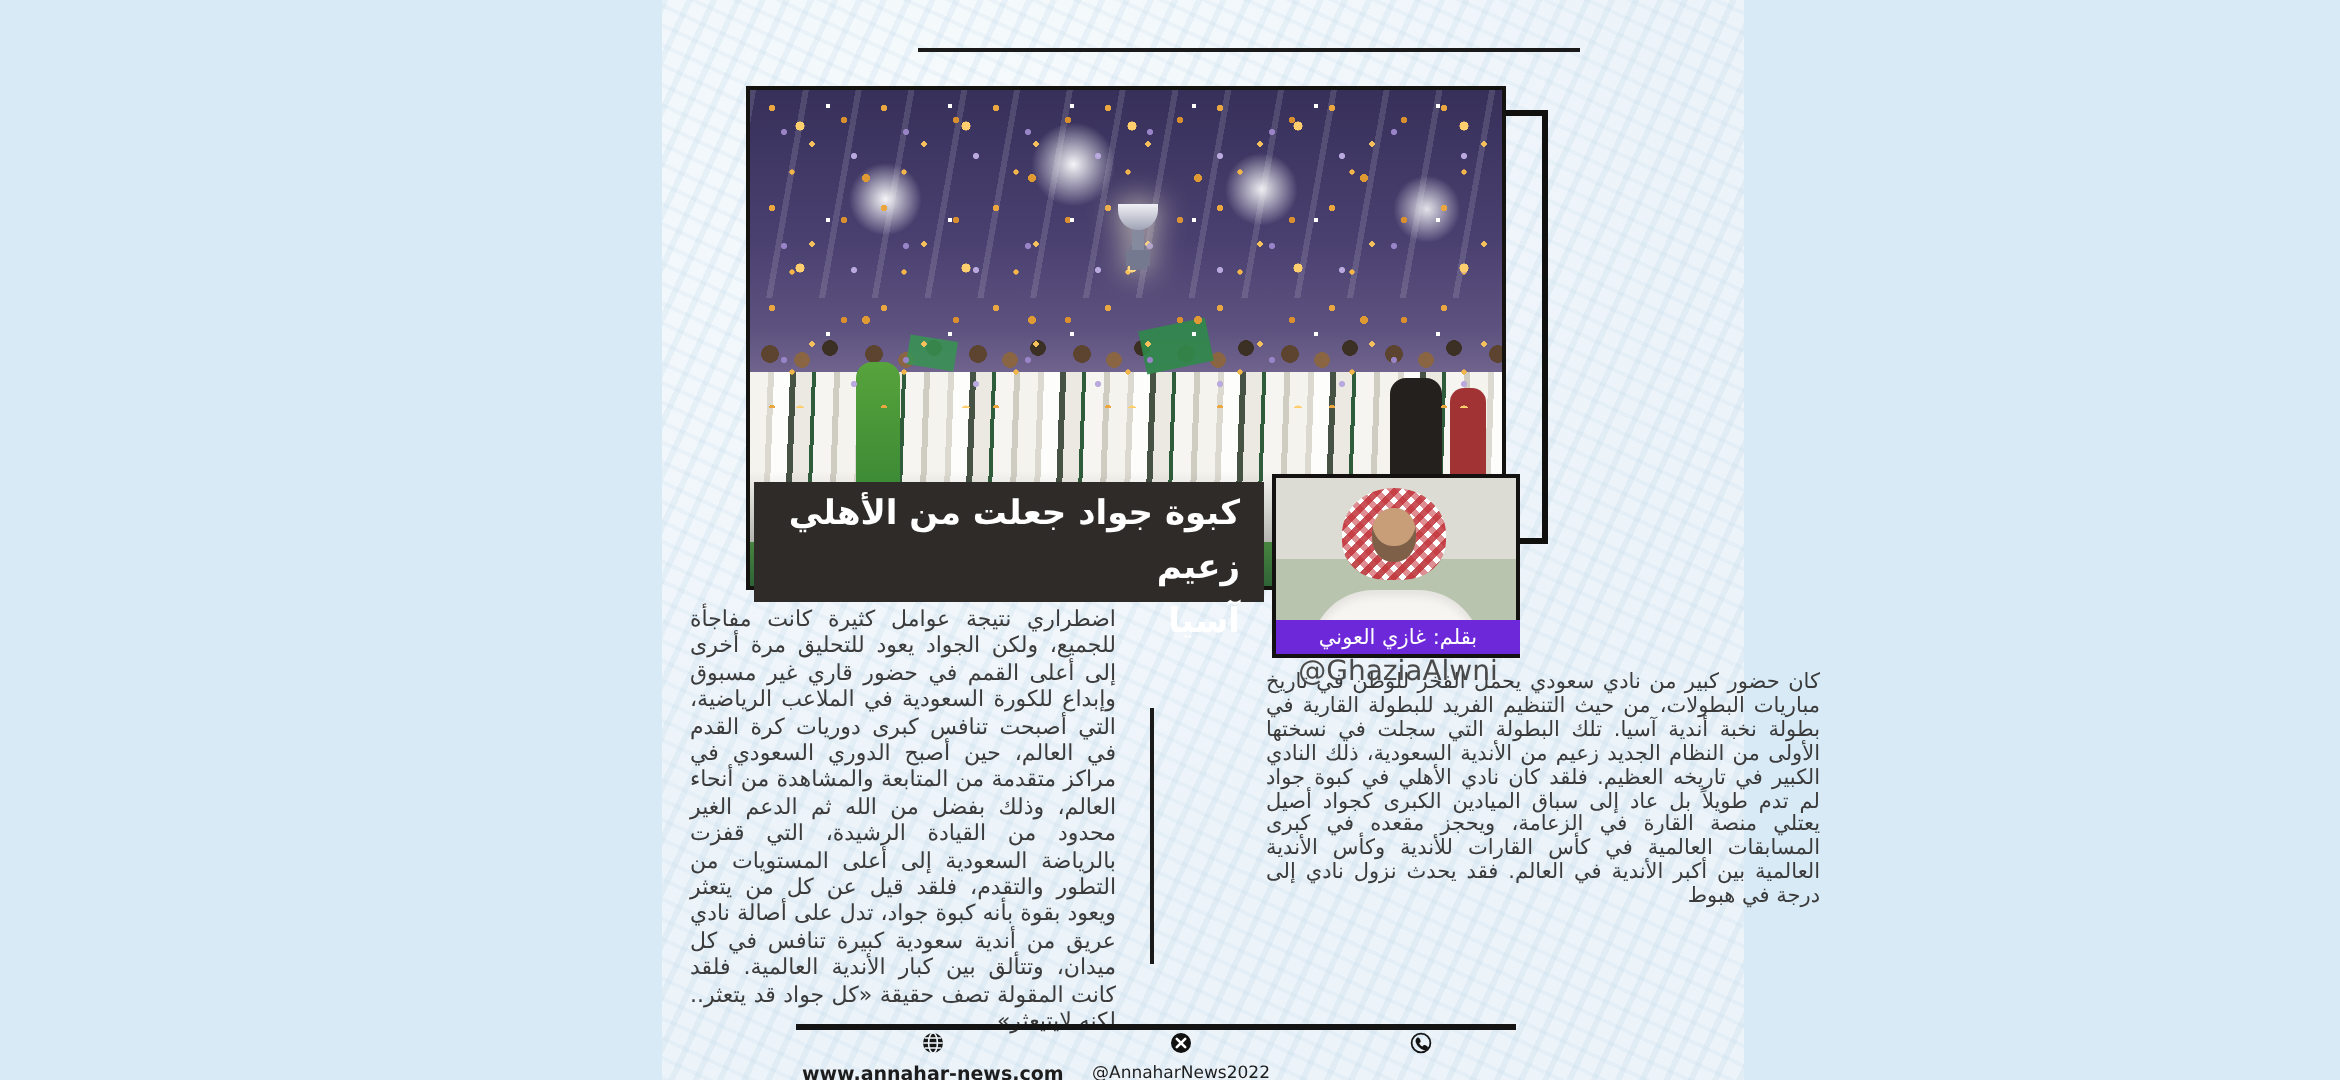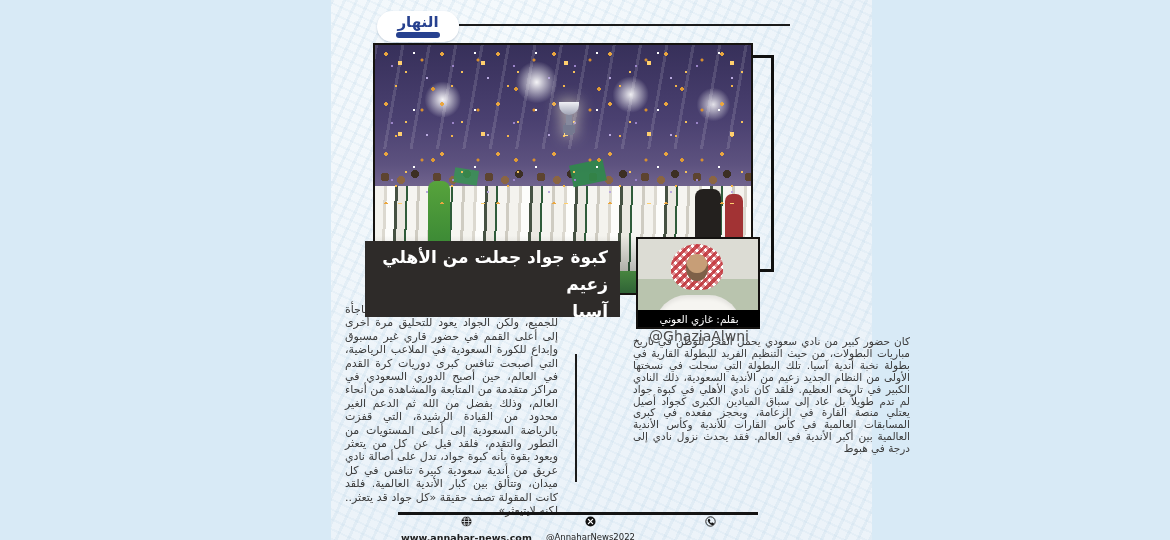--- a/index.html
+++ b/index.html
@@ -62,35 +62,35 @@
   .ph-flag1{position:absolute;left:52%;top:47%;width:34px;height:22px;background:#2f8a4a;transform:rotate(-12deg);opacity:.9;}
   .ph-flag2{position:absolute;left:21%;top:50%;width:24px;height:15px;background:#379452;transform:rotate(9deg);opacity:.85;}
   .ph-trophy{position:absolute;left:49%;top:23%;width:20px;height:28px;filter:drop-shadow(0 0 8px rgba(255,250,210,.85));}
   .ph-trophy::before{content:"";position:absolute;left:0;top:0;width:20px;height:13px;
       background:linear-gradient(#f0f0f5,#9fa3b5);border-radius:0 0 10px 10px;}
   .ph-trophy::after{content:"";position:absolute;left:7px;top:13px;width:6px;height:10px;background:#868a9e;
       box-shadow:-4px 9px 0 -1px #757990, 4px 9px 0 -1px #757990, 0 9px 0 1px #757990;}
   .ph-grass{position:absolute;left:0;right:0;bottom:0;height:9%;
       background:linear-gradient(#47853f,#2f6336);}
   
-  .headline-box{position:absolute;left:365px;top:241px;width:255px;height:76px;background:#2e2b29;
+  .headline-box{position:absolute;left:377px;top:241px;width:255px;height:60px;background:#2e2b29;
       z-index:3;direction:rtl;text-align:right;padding:3px 12px 0 8px;box-sizing:border-box;}
   .headline-box span{display:block;color:#ffffff;font-weight:bold;font-size:17px;line-height:27px;}
   
   .author-photo{position:absolute;left:636px;top:237px;width:120px;height:88px;border:2px solid #141210;
       z-index:3;overflow:hidden;background:linear-gradient(#dcdcd4 0 46%, #b9c4ae 46% 100%);}
   .ap-shemagh{position:absolute;top:5px;left:33px;width:52px;height:46px;border-radius:50% 50% 42% 42%;
       background:
         repeating-linear-gradient(45deg, rgba(196,48,56,.55) 0 3px, rgba(255,255,255,0) 3px 6px),
         repeating-linear-gradient(-45deg, rgba(196,48,56,.8) 0 3px, #ffffff 3px 6px);}
   .ap-face{position:absolute;top:15px;left:48px;width:22px;height:27px;border-radius:46%;
       background:#c79e77;box-shadow:inset 0 -8px 0 rgba(66,46,34,.55);}
   .ap-thobe{position:absolute;bottom:0;left:17px;width:86px;height:32px;background:#f6f5f1;
       border-radius:40px 40px 0 0;box-shadow:inset 0 3px 4px rgba(0,0,0,.08);}
-  .byline-box{position:absolute;left:638px;top:310px;width:122px;height:17px;background:#000000;z-index:4;
+  .byline-box{position:absolute;left:638px;top:310px;width:122px;height:17px;background:#6d28d9;z-index:4;
       display:flex;align-items:center;justify-content:center;}
   .byline-box span{color:#fff;font-size:10.5px;direction:rtl;}
   .byline-handle{position:absolute;left:638px;top:328px;width:122px;text-align:center;
       color:#4a4a4a;font-size:14px;z-index:4;}
   
   .col{position:absolute;direction:rtl;text-align:justify;color:#3b3b3b;z-index:2;}
   .col-left{left:345px;top:303px;width:213px;font-size:11px;line-height:13.4px;}
   .col-right{left:585px;top:336px;width:277px;font-size:10.5px;line-height:11.9px;margin-left:48px;}
   .col-divider{position:absolute;left:575px;top:354px;width:2px;height:128px;background:#1a1a1a;z-index:2;}
   
@@ -101,24 +101,20 @@
   .f-wa{left:678px;font-size:8.5px;gap:38px;}
   .ficon{display:block;}
 </style>
 </head>
 <body>
 
 <div id="canvas">
 
   <div id="paper"></div>
 
-  <div class="logo-pill">
-    <div class="logo-text">النهار</div>
-    <div class="logo-banner"></div>
-  </div>
   <div class="header-rule"></div>
 
   <div class="offset-frame"></div>
   <div class="main-photo">
     <div class="ph-roof"></div>
     <div class="ph-lights"></div>
     <div class="ph-heads"></div>
     <div class="ph-crowd"></div>
     <div class="ph-gk"></div>
     <div class="ph-suit"></div>

